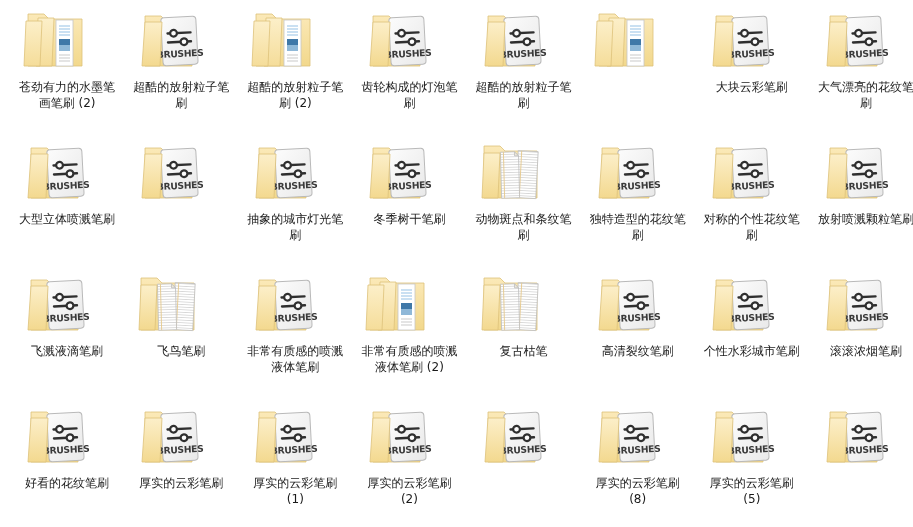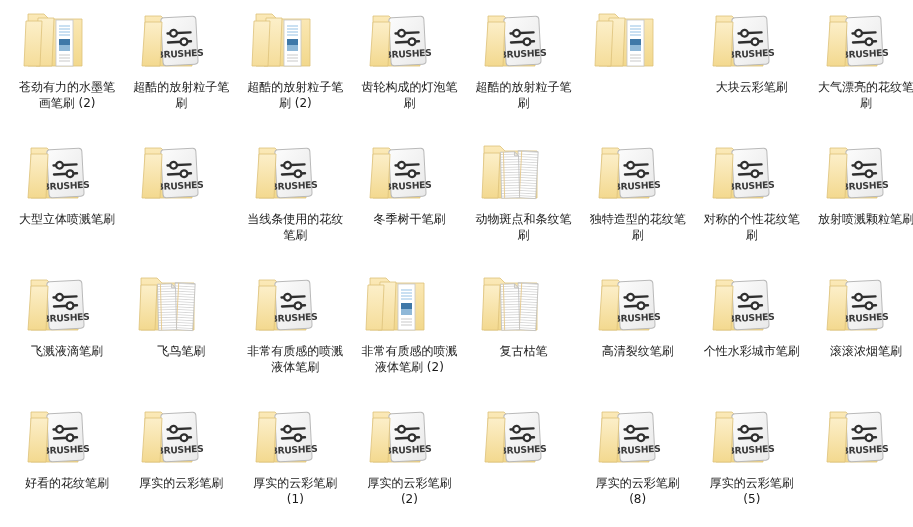--- a/index.html
+++ b/index.html
@@ -450,21 +450,21 @@
       <circle cx="38" cy="25" r="3.4" fill="#fcfcfc" stroke="#2f2f2f" stroke-width="2.2"></circle>
 
       <line x1="32" y1="34" x2="55" y2="34" stroke="#2f2f2f" stroke-width="2.4" stroke-linecap="round"></line>
       <circle cx="48" cy="34" r="3.4" fill="#fcfcfc" stroke="#2f2f2f" stroke-width="2.2"></circle>
       <text x="43.5" y="49" text-anchor="middle" font-family="'DejaVu Sans','Liberation Sans',sans-serif" font-size="9.2" font-weight="bold" letter-spacing="-0.3" fill="#3a3a3a">BRUSHES</text>
     </g>
 
     <path d="M9 14 L26 14 L24 58 L6 58 Z" fill="url(#bfFront)" stroke="#ddc27a" stroke-width="0.8"></path>
   </svg>
       </div>
-      <div class="label">当线条使用的花纹笔刷</div>
+      <div class="label">抽象的城市灯光笔刷</div>
     </div>
     <div class="item">
       <div class="icon-wrap">
   <svg width="70" height="68" viewBox="0 0 70 68">
     <defs>
       <linearGradient id="bfBack" x1="0" y1="0" x2="0" y2="1">
         <stop offset="0" stop-color="#fbe9b8"></stop>
               <stop offset="1" stop-color="#f2d88c"></stop>
       </linearGradient>
       <linearGradient id="bfFront" x1="0" y1="0" x2="0" y2="1">

